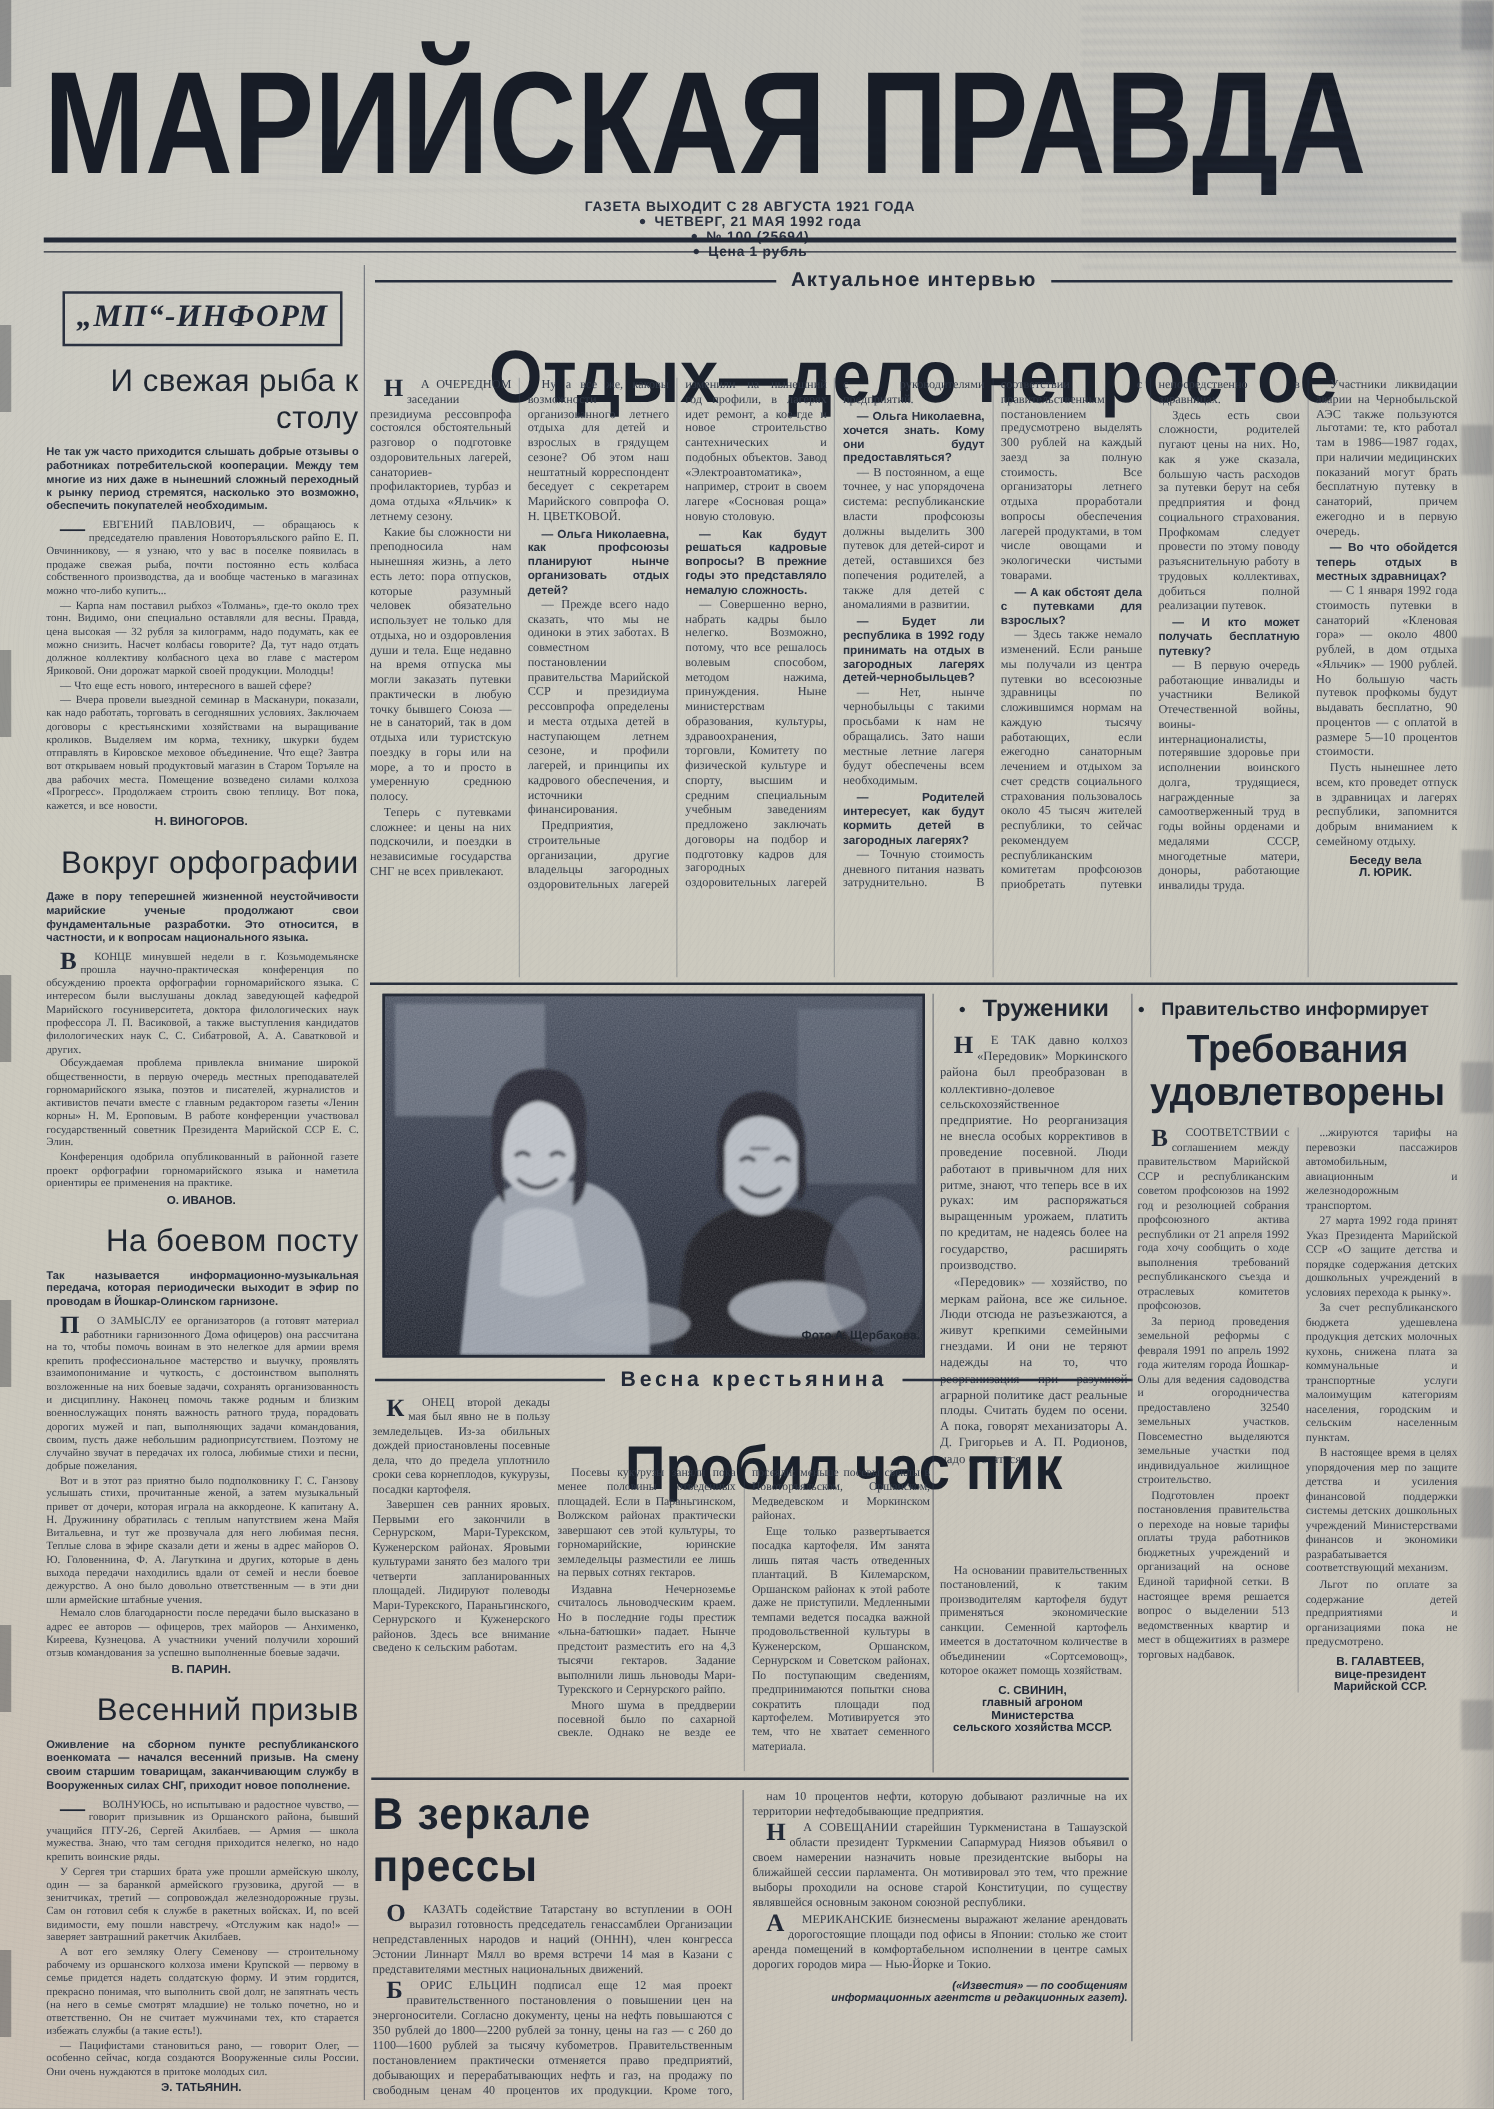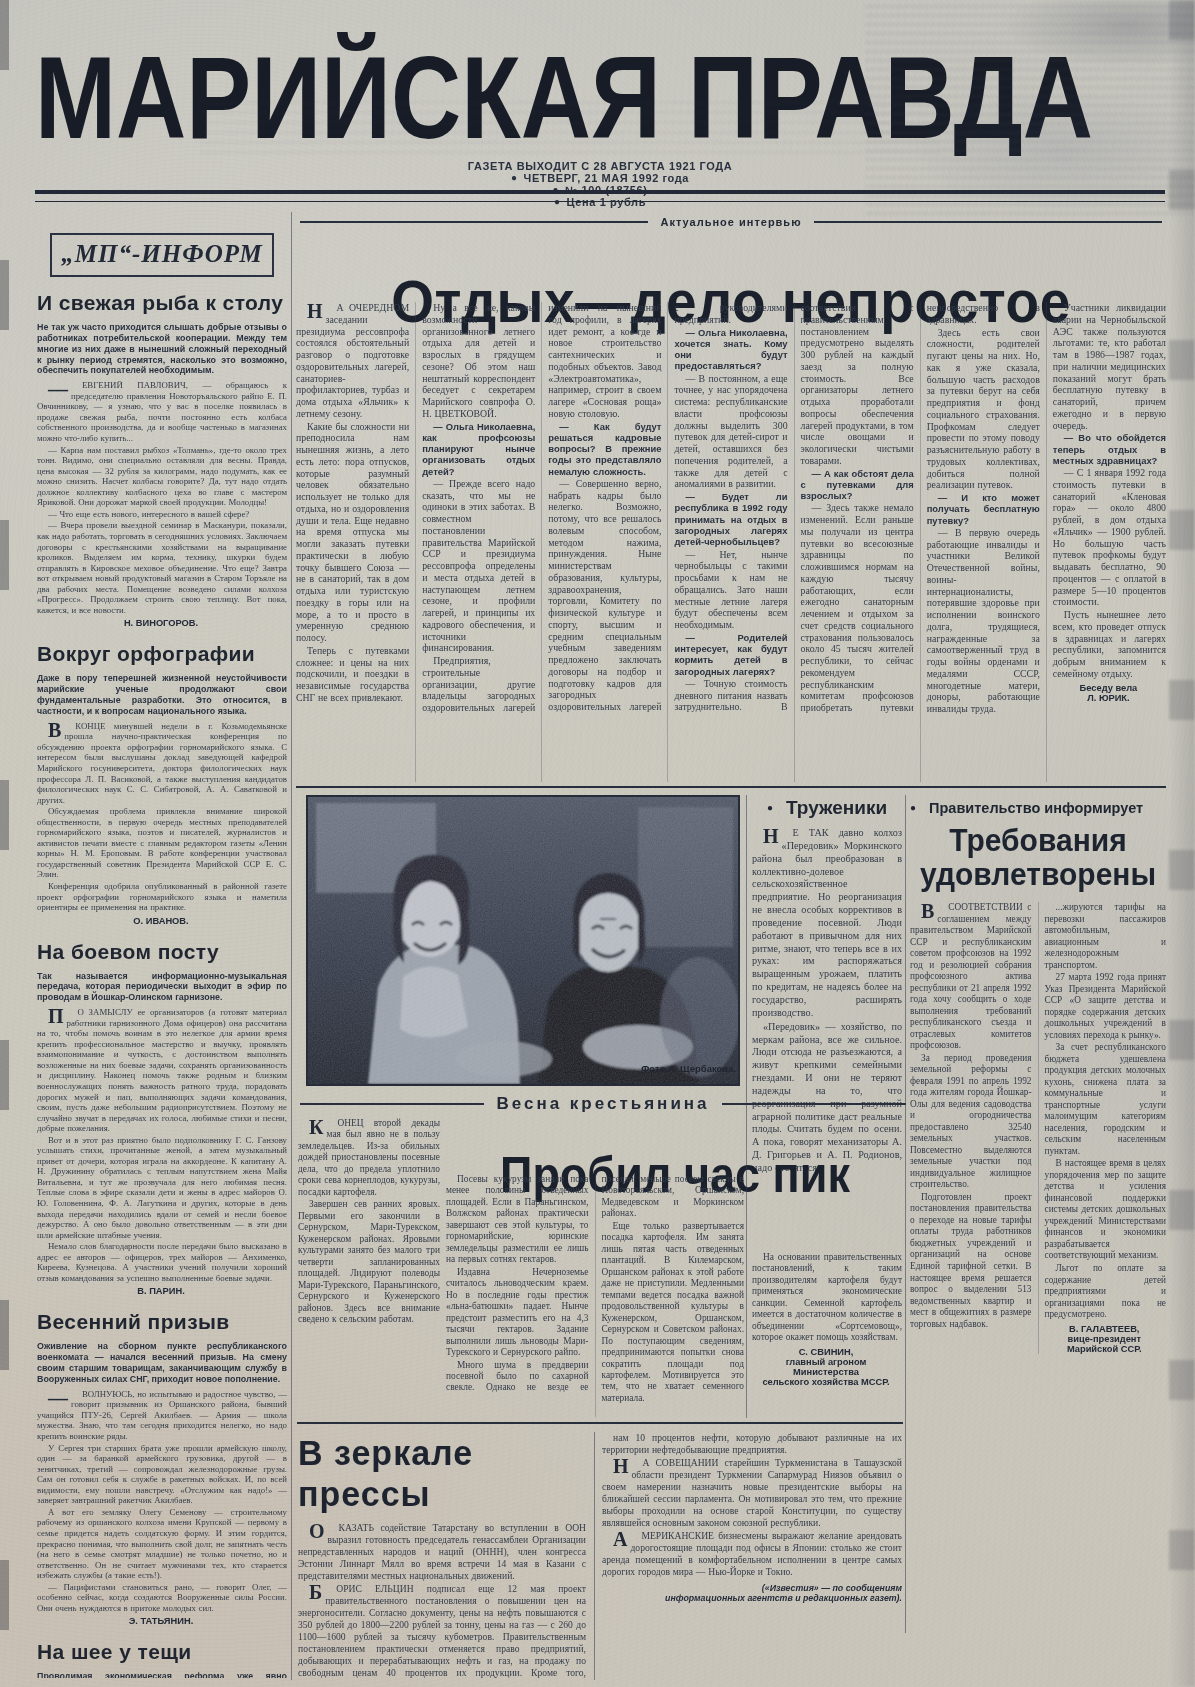--- a/index.html
+++ b/index.html
@@ -36,35 +36,35 @@
     border-top:4px solid #232936;border-bottom:1.5px solid #232936;}
 
   
   .vr{position:absolute;width:0;border-left:1.2px solid rgba(52,60,78,.55);}
   .hr{position:absolute;height:0;border-top:2.5px solid #272e3c;}
 
   
   .sidebar{position:absolute;left:37px;top:212px;width:250px;height:1466px;overflow:hidden;}
   .mp-box{width:208px;margin:21px auto 2px;border:2.5px solid #2a3140;padding:5px 6px 7px;text-align:center;
     font-family:"Liberation Serif",serif;font-style:italic;font-weight:bold;font-size:25px;letter-spacing:1px;color:#222937;}
-  .h-side{font-family:"Liberation Sans",sans-serif;font-weight:bold;font-size:21px;text-align:left;
+  .h-side{font-family:"Liberation Sans",sans-serif;font-weight:normal;font-size:25px;text-align:right;
     margin:14px 0 7px;color:#1f2631;letter-spacing:.4px;}
   .lead{font-family:"Liberation Sans",sans-serif;font-weight:bold;font-size:8.9px;line-height:1.22;
     text-align:justify;margin:0 0 4px;color:#2b3342;}
   .para{font-size:8.8px;line-height:1.2;text-align:justify;text-indent:11px;margin:0 0 1px;word-spacing:.4px;}
   .para.q{font-family:"Liberation Sans",sans-serif;font-weight:bold;font-size:8.5px;color:#2b3342;}
   .para.dc::first-letter{float:left;font-size:20px;line-height:16px;padding:1px 3px 0 0;font-weight:bold;color:#222937;}
   .byline{text-align:center;font-family:"Liberation Sans",sans-serif;font-weight:bold;font-size:9.3px;
     margin:3px 2px 2px 0;white-space:pre-line;color:#232a38;}
 
   
   .kicker{position:absolute;display:flex;align-items:center;gap:12px;
     font-family:"Liberation Sans",sans-serif;font-weight:bold;color:#232a38;}
   .kicker::before,.kicker::after{content:"";flex:1;border-top:2.5px solid #272e3c;}
-  .k-int{left:300px;top:216px;width:862px;font-size:11px;letter-spacing:1px;}
+  .k-int{left:300px;top:216px;width:862px;font-size:16px;letter-spacing:1px;}
   .headline-main{position:absolute;left:295px;top:232px;width:872px;text-align:center;
     font-family:"Liberation Sans",sans-serif;font-weight:bold;font-size:55px;letter-spacing:.5px;color:#1b212c;
     transform:scaleY(1.08);}
   .interview-body{position:absolute;left:296px;top:302px;width:870px;height:480px;
     column-count:7;column-gap:13px;column-rule:1px solid rgba(60,68,88,.30);overflow:hidden;}
   .interview-body .para{font-size:9.8px;line-height:1.2;}
   .interview-body .para.q{font-size:9.4px;}
 
   
   .photo-frame{position:absolute;left:306px;top:795px;width:434px;height:291px;border:2px solid #262c38;
@@ -115,21 +115,21 @@
     <svg width="1065" height="134" viewBox="0 0 1065 134">
       <text x="0" y="104" textLength="1058" lengthAdjust="spacingAndGlyphs" font-family="Liberation Sans, sans-serif" font-weight="bold" font-size="104" fill="#171c26" transform="scale(1,1.12)">МАРИЙСКАЯ ПРАВДА</text>
     </svg>
   </div>
 
   <div class="dateline">
     <span>ГАЗЕТА ВЫХОДИТ С 28 АВГУСТА 1921 ГОДА</span>
     <span class="dl-sp"></span>
     <span><span class="bullet-icon">●</span><span>ЧЕТВЕРГ, 21 МАЯ 1992 года</span></span>
     <span class="dl-sp"></span>
-    <span><span class="bullet-icon">●</span><span>№ 100 (18756)</span></span>
+    <span><span class="bullet-icon">●</span><span>№ 100 (25694)</span></span>
     <span class="dl-sp"></span>
     <span><span class="bullet-icon">●</span><span>Цена 1 рубль</span></span>
   </div>
   <div class="rule-double"></div>
 
   <aside class="sidebar">
     <div class="mp-box">
       <span>„МП“-ИНФОРМ</span>
     </div>
 

